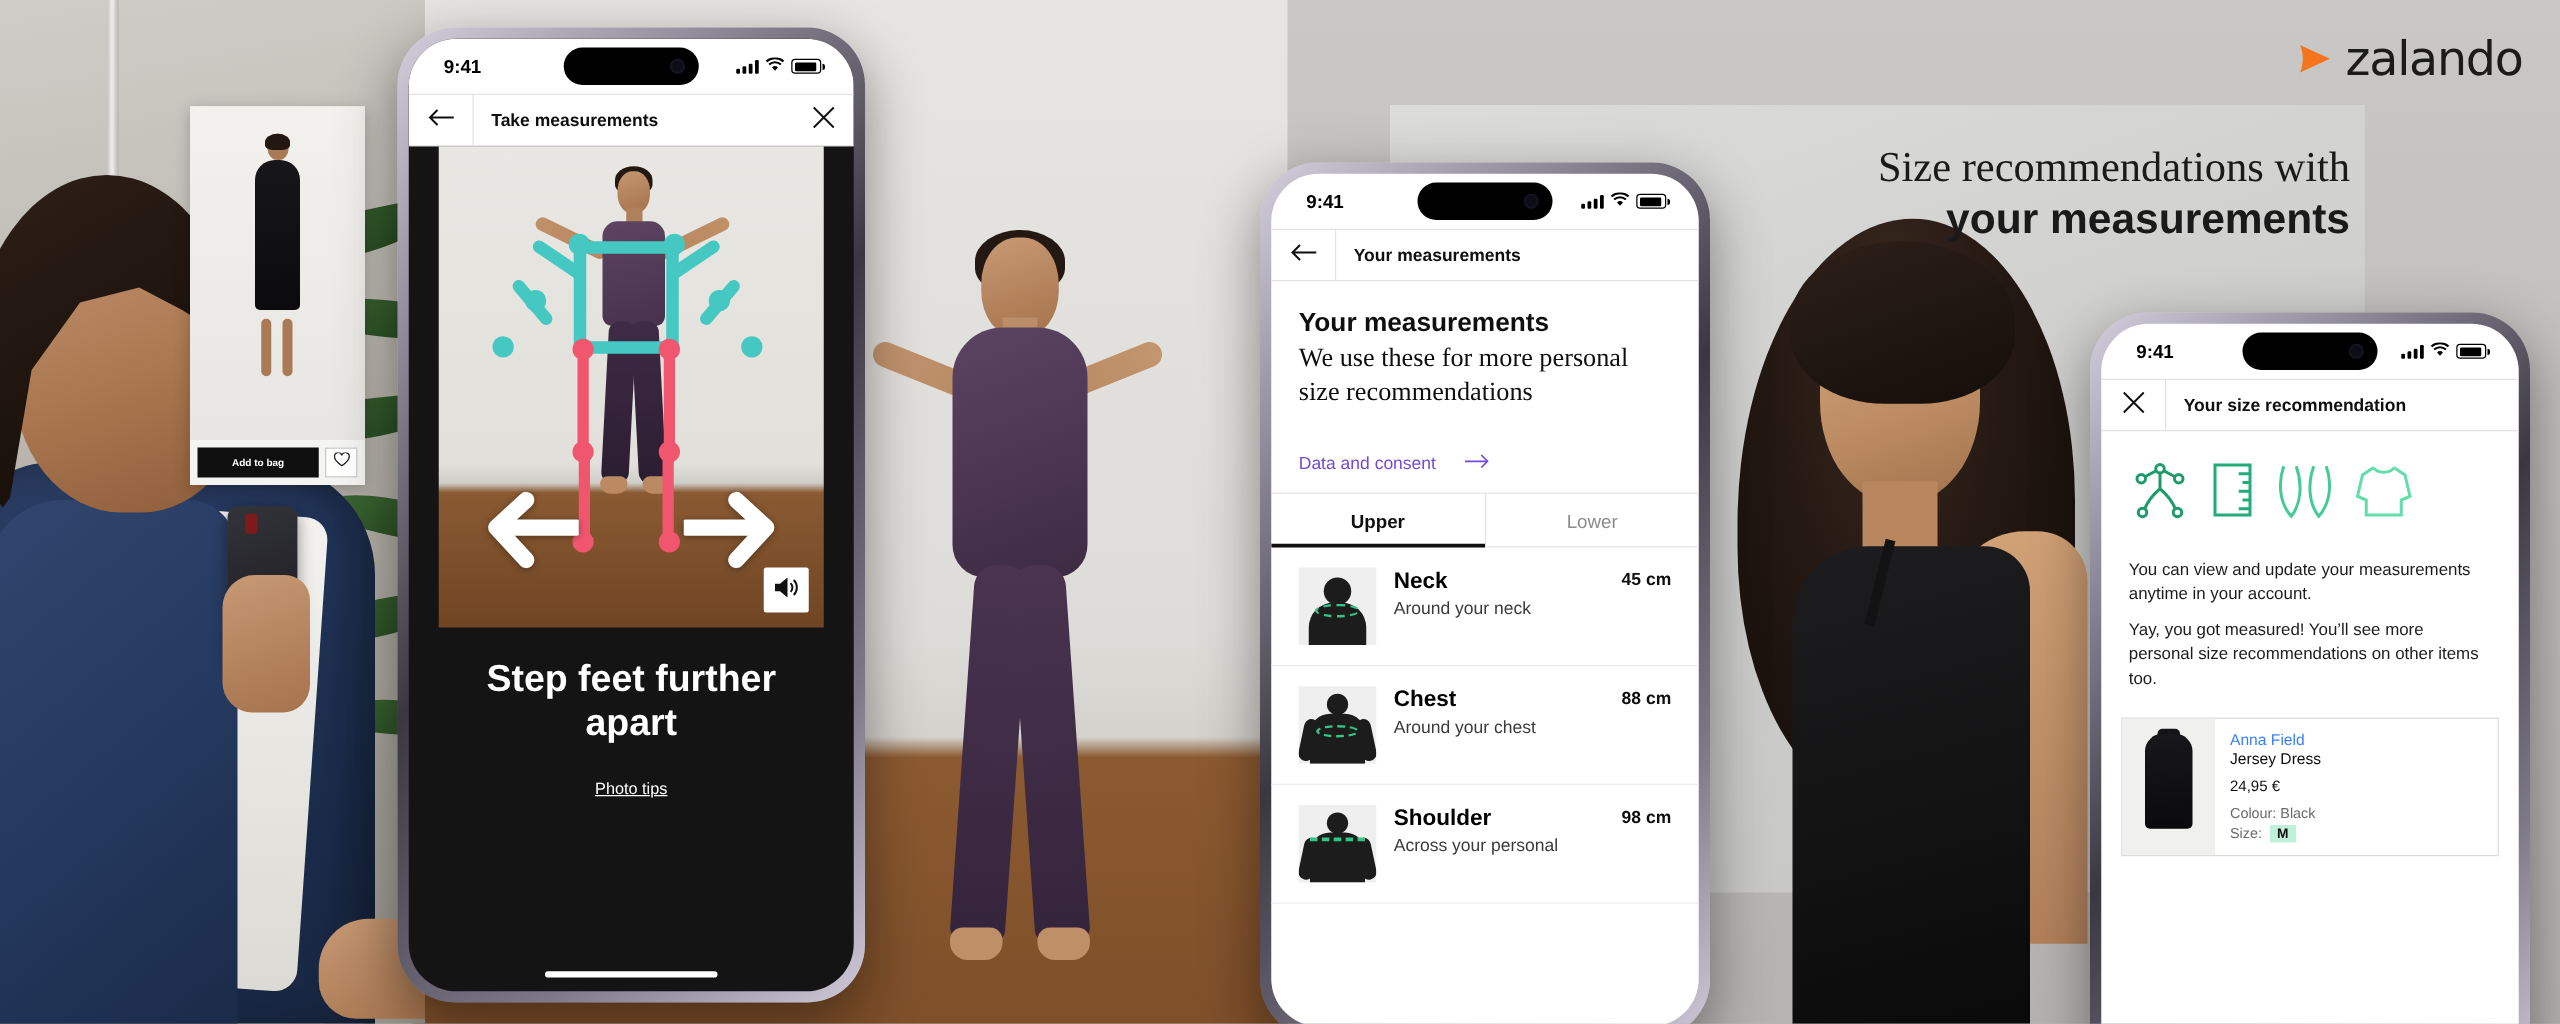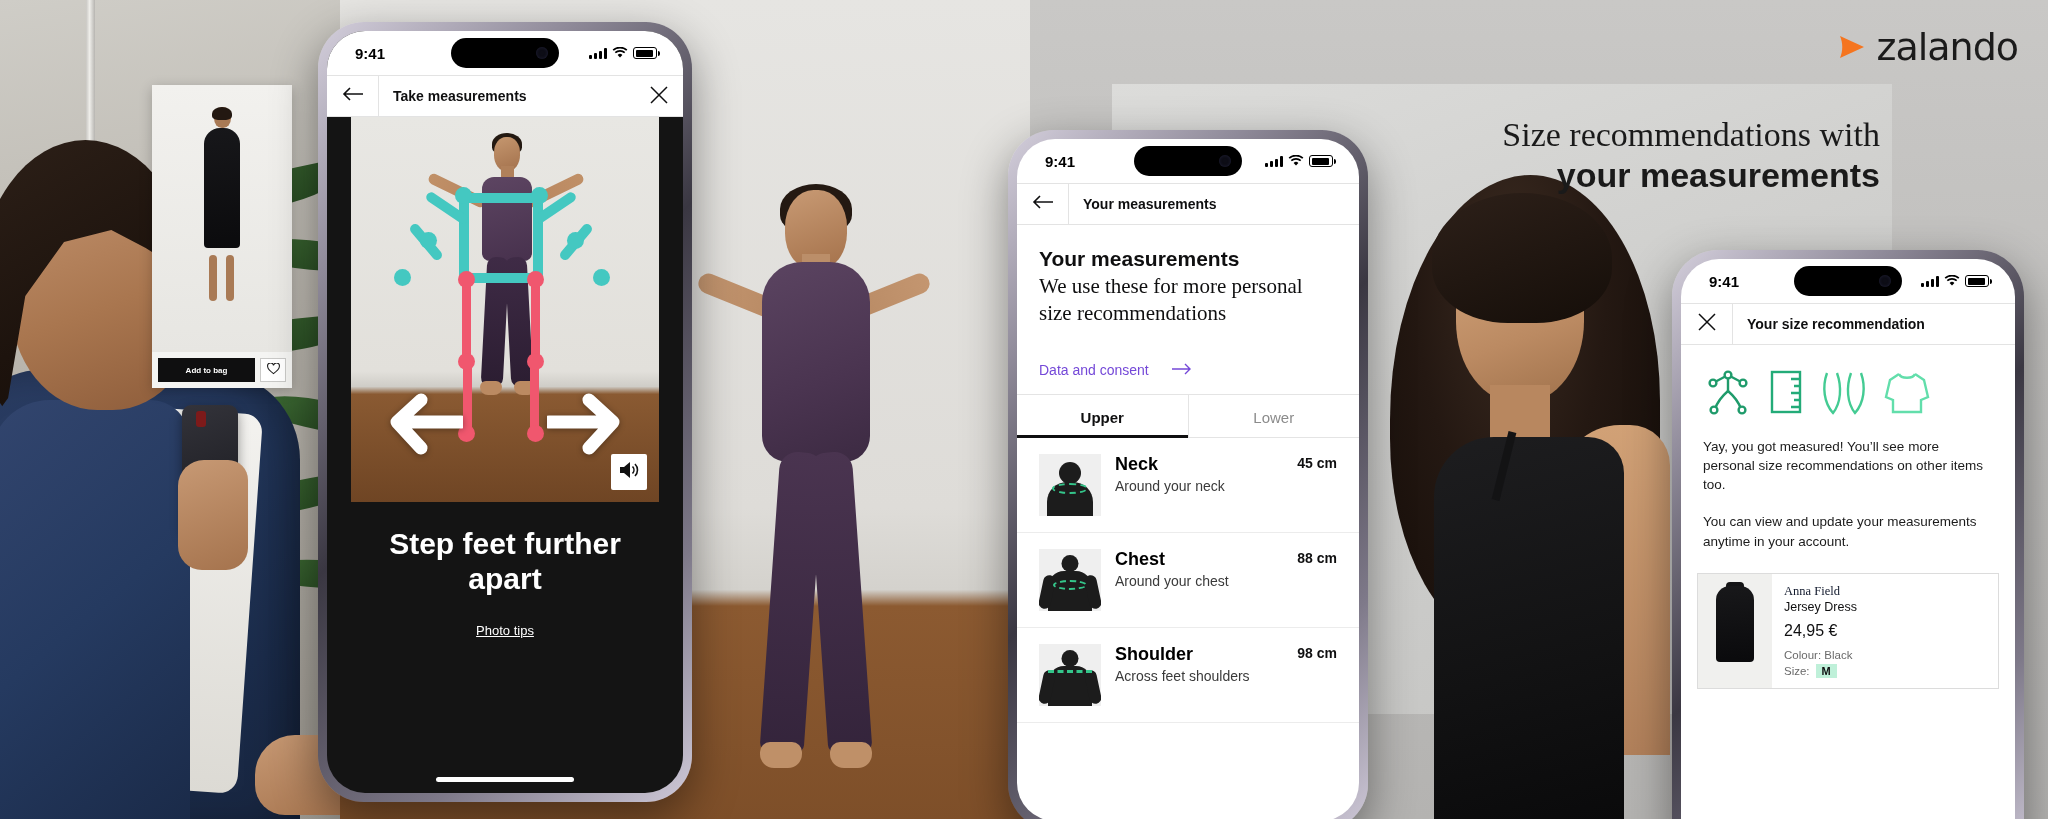--- a/index.html
+++ b/index.html
@@ -287,23 +287,23 @@
   .p3-h1 { font-size:26px; font-weight:bold; padding:6px 22px 0; color:#0f0f10; letter-spacing:-.3px;}
   .p3-p { font-size:13.5px; line-height:1.42; color:#1c1c1c; padding:10px 22px 0; }
   .p3-p.second { padding-top:18px; }
   .p3-card { display:flex; margin:22px 16px 0; border:1px solid #dcdcdc; }
   .p3-card .thumb { width:74px; background:#f0f0ee; position:relative; flex:none; }
   .pc-dress { position:absolute; left:50%; transform:translateX(-50%); top:12px; width:38px; height:76px;
     background:linear-gradient(175deg,#18181a,#0a0a0c); border-radius:14px 14px 4px 4px; }
   .pc-collar { position:absolute; left:50%; transform:translateX(-50%); top:8px; width:18px; height:10px;
     background:#141416; border-radius:4px 4px 0 0; }
   .p3-card .meta { padding:10px 12px; flex:1; }
-  .pc-brand { font-family:Liberation Serif, serif; font-size:12.5px; color:#0f172a; }
+  .pc-brand { font-family:Liberation Sans, sans-serif; font-size:12.5px; color:#3b82f6; }
   .pc-title { font-size:12.5px; color:#0f0f10; margin-top:1px; }
-  .pc-price { font-size:16px; color:#0f0f10; margin-top:8px; }
+  .pc-price { font-size:12px; color:#0f0f10; margin-top:8px; }
   .pc-col { font-size:11.5px; color:#6a6a6a; margin-top:9px; }
   .pc-size { font-size:11.5px; color:#6a6a6a; margin-top:3px; display:flex; align-items:center; gap:6px; }
   .pc-size b { background:#bff0d9; color:#0f0f10; padding:1px 6px; font-size:11px; }
 
   .ico-x { font-size:20px; color:#101010; line-height:1; }
 </style>
 </head>
 <body>
 
 <div id="scene">
@@ -598,21 +598,21 @@
       <div class="m-row">
         <div class="m-icon">
           <span class="sil-head" style="top:6px;width:17px;height:17px;"></span>
           <span class="sil-body" style="left:9px;top:22px;width:44px;height:40px;border-radius:16px 16px 0 0;"></span>
           <span class="sil-body" style="left:2px;top:26px;width:12px;height:34px;border-radius:8px;transform:rotate(12deg);"></span>
           <span class="sil-body" style="left:48px;top:26px;width:12px;height:34px;border-radius:8px;transform:rotate(-12deg);"></span>
           <span class="dash" style="left:9px;top:26px;width:44px;height:0;border-top:3px dashed #34c58a;border-left:none;border-right:none;border-bottom:none;"></span>
         </div>
         <div class="m-info">
           <div class="m-name">Shoulder</div>
-          <div class="m-desc">Across feet shoulders</div>
+          <div class="m-desc">Across your personal</div>
         </div>
         <div class="m-val">98 cm</div>
       </div>
     </div>
   </div>
 </div>
 
 <div class="phone" id="phone3">
   <div class="screen">
     <div class="statusbar">
@@ -678,22 +678,22 @@
         </svg>
       </span>
       <span>
         <svg width="52" height="50" viewBox="0 0 52 50" fill="none" stroke="#62deab" stroke-width="2.4">
           <path d="M18 7 L9 13 L5 30 L12 33 L12 45 L40 45 L40 33 L47 30 L43 13 L34 7"></path>
           <path d="M18 7 C20 12 32 12 34 7"></path>
         </svg>
       </span>
     </div>
 
+    <div class="p3-p second">You can view and update your measurements anytime in your account.</div>
     <div class="p3-p">Yay, you got measured! You’ll see more personal size recommendations on other items too.</div>
-    <div class="p3-p second">You can view and update your measurements anytime in your account.</div>
 
     <div class="p3-card">
       <div class="thumb">
         <span class="pc-collar"></span>
         <span class="pc-dress"></span>
       </div>
       <div class="meta">
         <div class="pc-brand">Anna Field</div>
         <div class="pc-title">Jersey Dress</div>
         <div class="pc-price">24,95 €</div>

